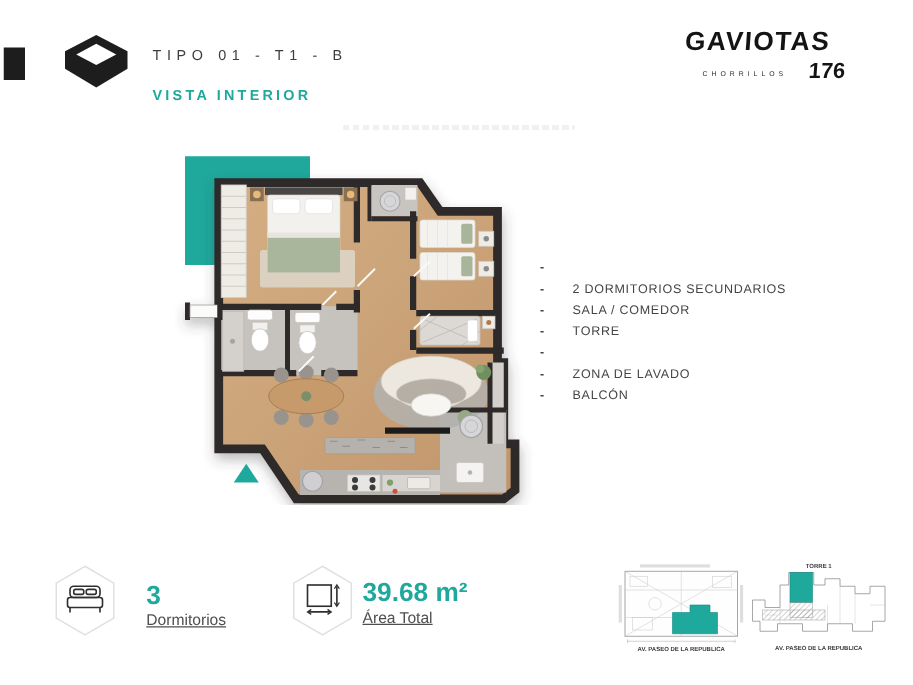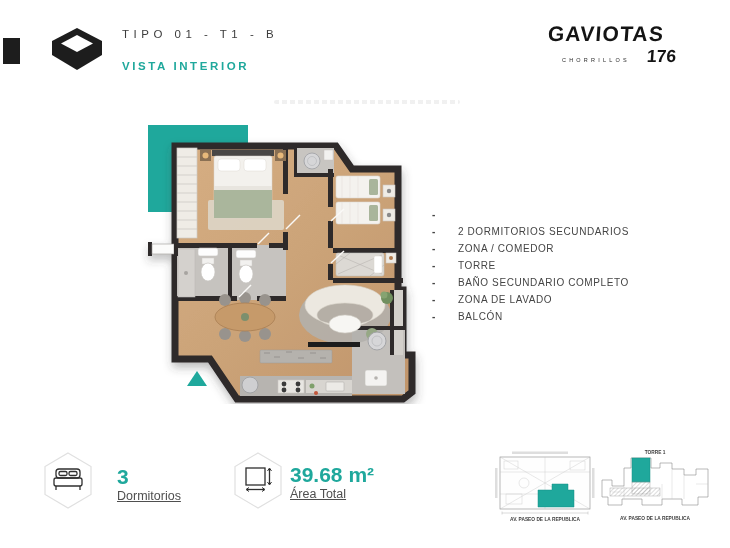--- a/index.html
+++ b/index.html
@@ -7,21 +7,21 @@
     width:730px;height:548px;position:relative;overflow:hidden;
     background:#ffffff;
     font-family:"Liberation Sans", sans-serif;
     -webkit-font-smoothing:antialiased;
   }
   .abs{position:absolute;}
 
   
   #corner-block{left:3px;top:38px;width:17px;height:26px;background:#1d1d1d;}
   #logo-mark{left:50px;top:26px;}
-  #type-block{left:122px;top:28px;}
+  #type-block{left:122px;top:39px;}
   #type-label{
     font-size:11.5px;letter-spacing:4.5px;color:#3d3d3d;font-weight:500;white-space:nowrap;
   }
   #view-label{
     margin-top:20px;font-size:11.5px;font-weight:bold;letter-spacing:2.6px;
     color:var(--accent);white-space:nowrap;
   }
   #brand-block{left:548px;top:22px;width:130px;text-align:left;}
   #brand-name{font-size:21px;font-weight:800;letter-spacing:1.2px;color:#141414;transform:skewX(-4deg);}
   #brand-sub{display:flex;justify-content:space-between;align-items:flex-end;margin-top:0px;}
@@ -236,29 +236,28 @@
   <div id="desc-list">
     <div class="desc-item">
       <span class="desc-bullet">-</span>
     </div>
     <div class="desc-item">
       <span class="desc-bullet">-</span>
       <span class="desc-text">2 DORMITORIOS SECUNDARIOS</span>
     </div>
     <div class="desc-item">
       <span class="desc-bullet">-</span>
-      <span class="desc-text">ZONA / COMEDOR</span>
+      <span class="desc-text">SALA / COMEDOR</span>
     </div>
     <div class="desc-item">
       <span class="desc-bullet">-</span>
       <span class="desc-text">TORRE</span>
     </div>
     <div class="desc-item">
       <span class="desc-bullet">-</span>
-      <span class="desc-text">BAÑO SECUNDARIO COMPLETO</span>
     </div>
     <div class="desc-item">
       <span class="desc-bullet">-</span>
       <span class="desc-text">ZONA DE LAVADO</span>
     </div>
     <div class="desc-item">
       <span class="desc-bullet">-</span>
       <span class="desc-text">BALCÓN</span>
     </div>
   </div>

